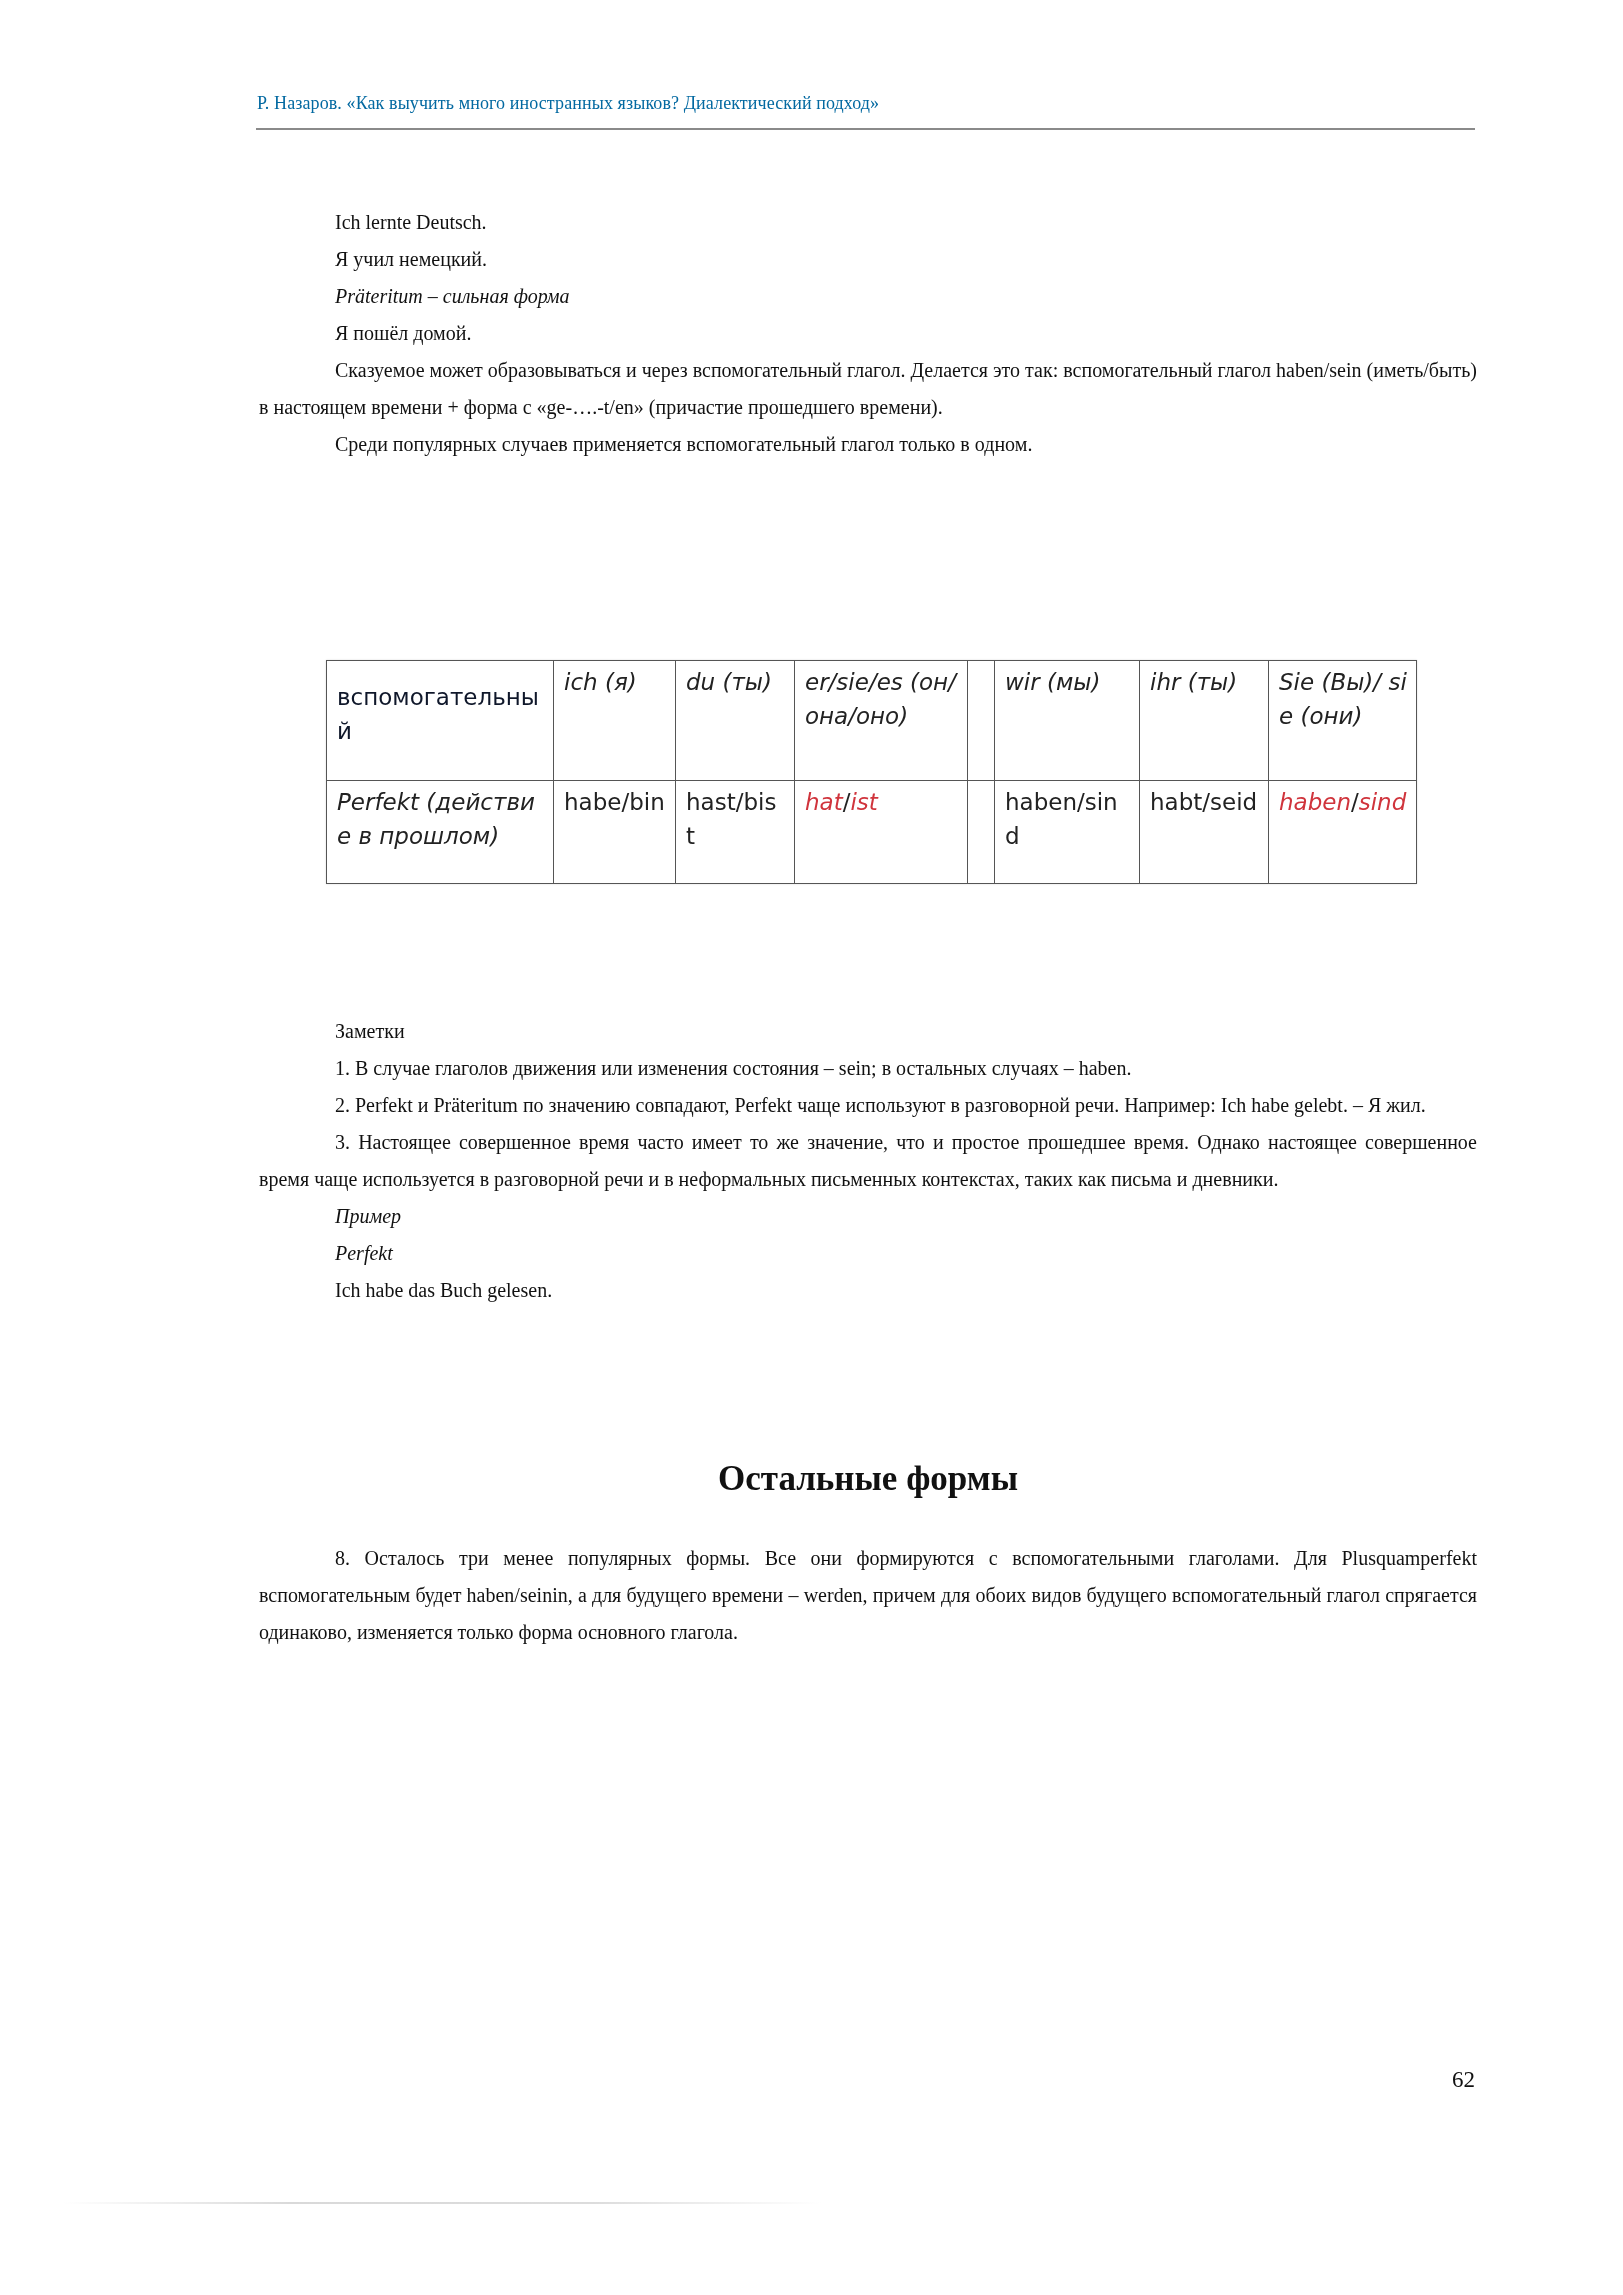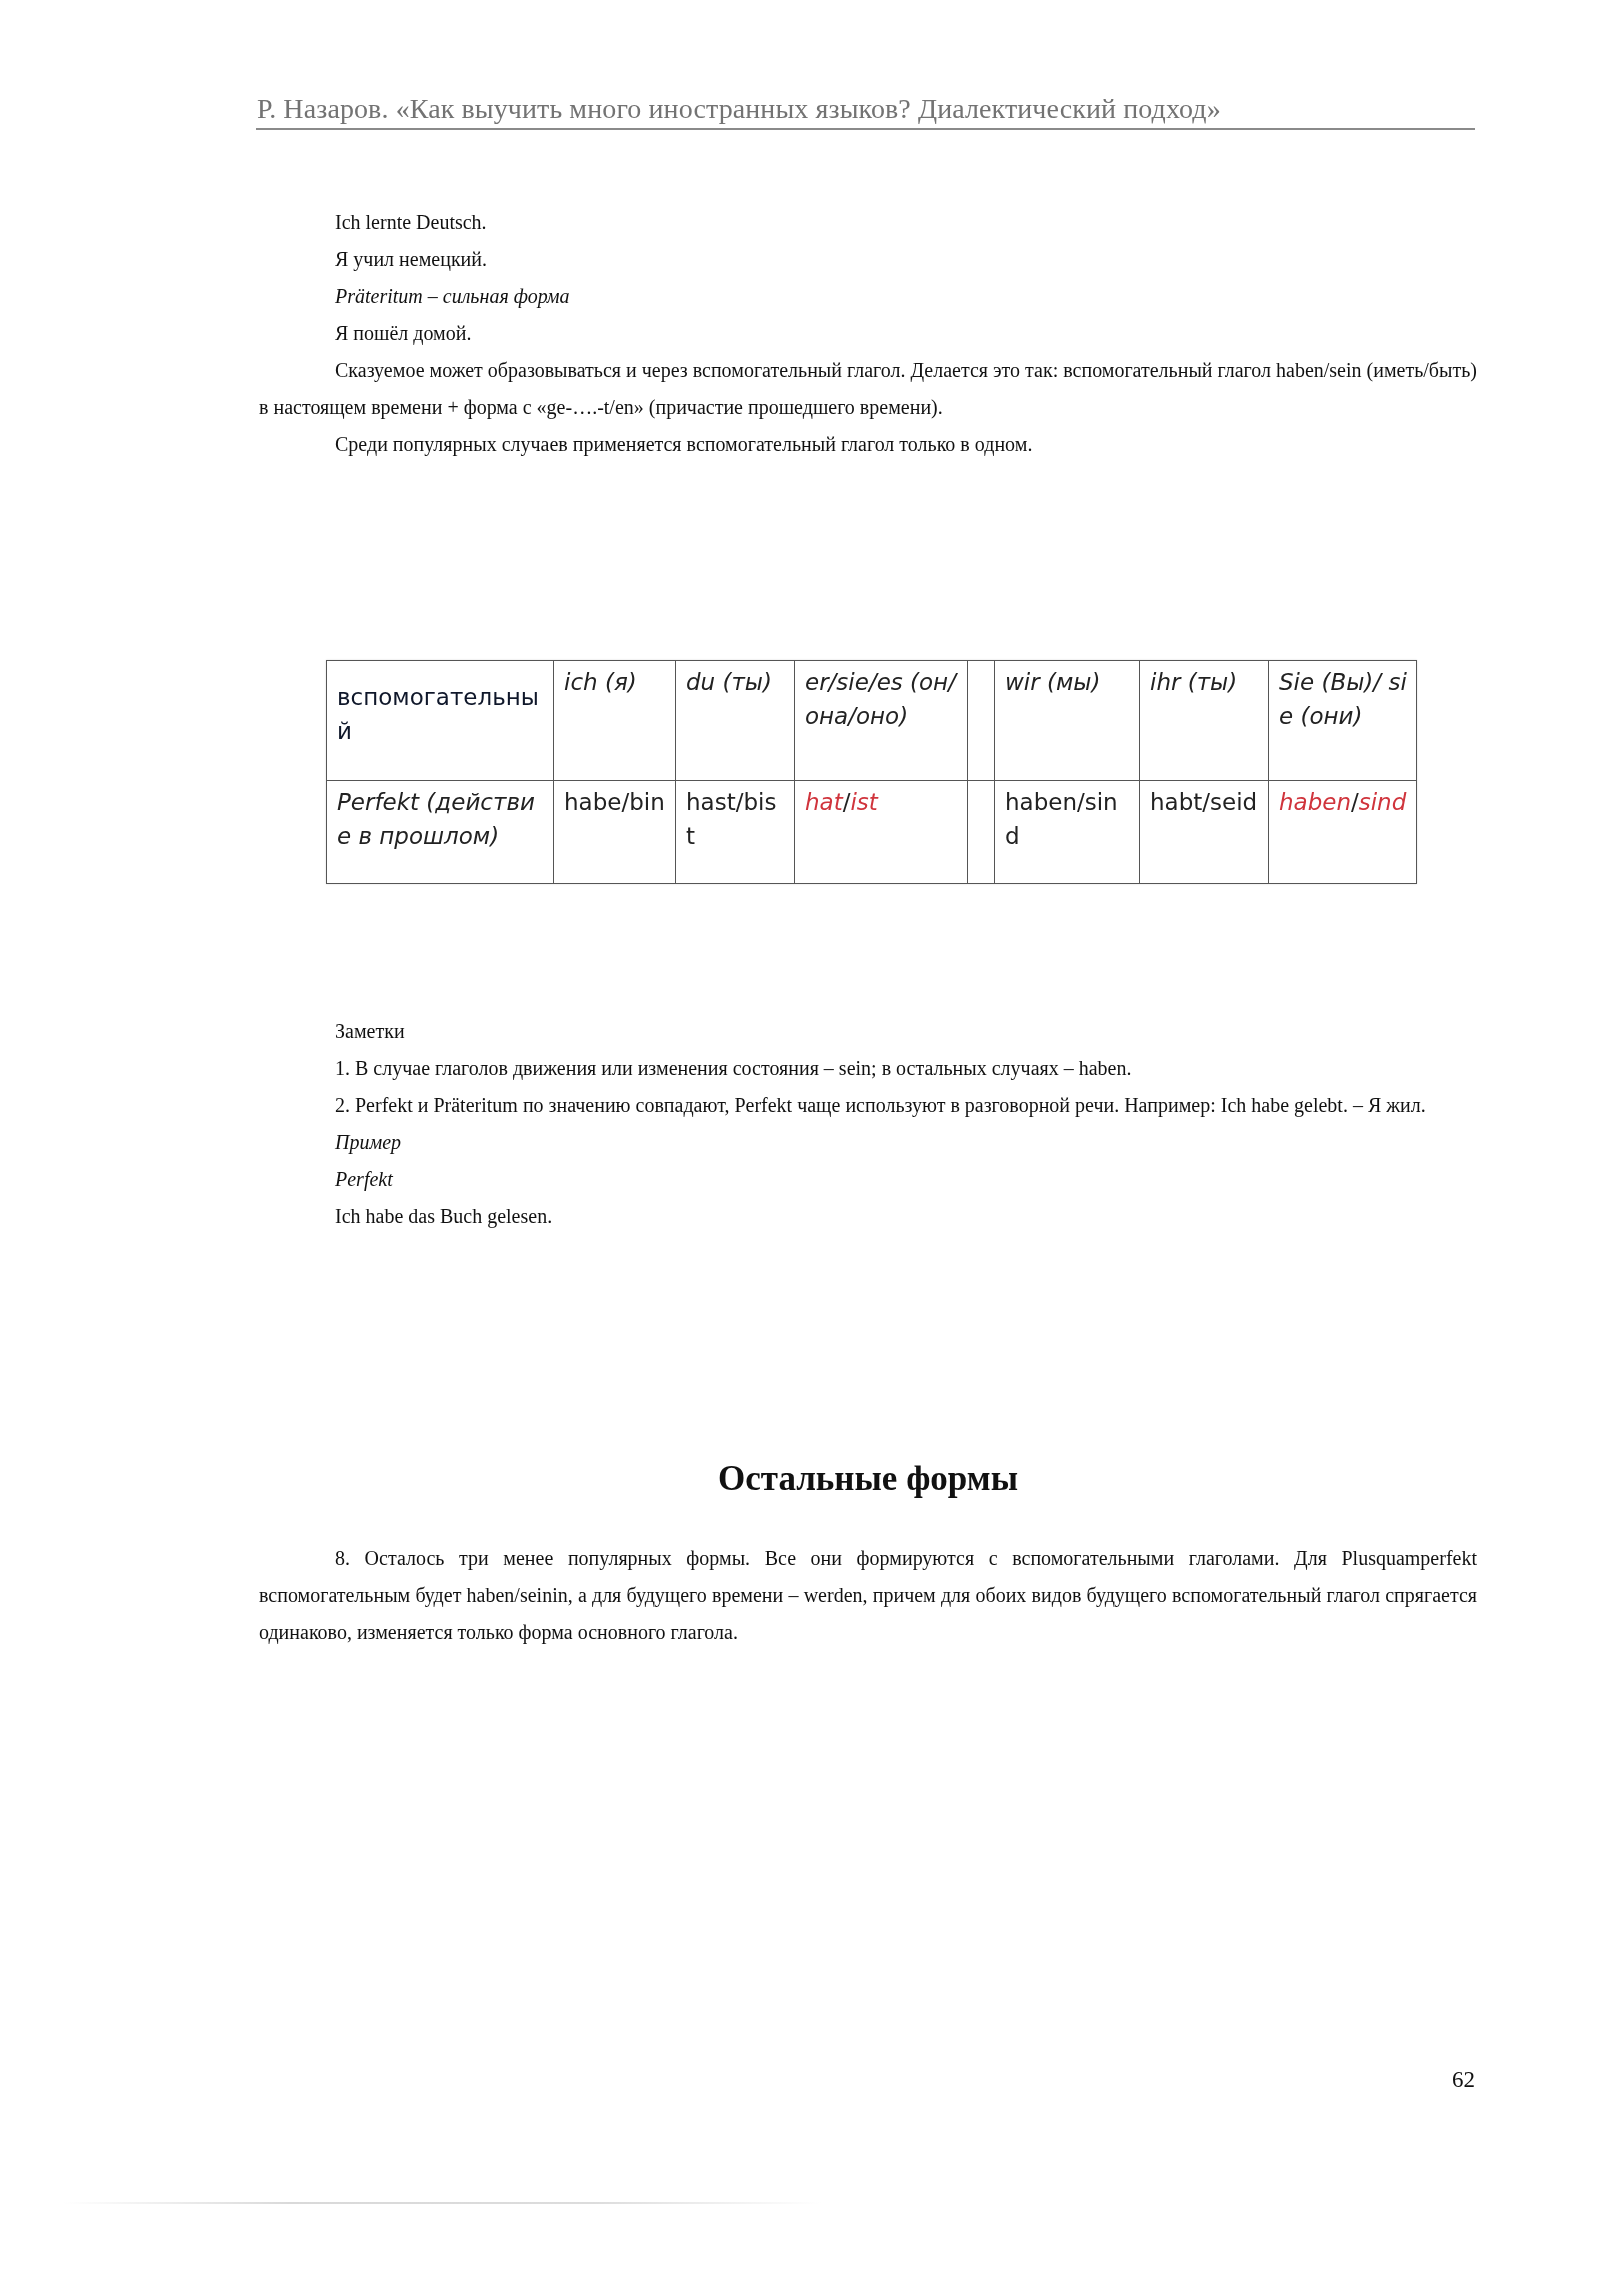--- a/index.html
+++ b/index.html
@@ -2,21 +2,21 @@
 <html style="font-size:10px"><head>
   <meta charset="utf-8">
   <style>
     html, body { margin: 0; padding: 0; background: #ffffff; }
     body {
       width: 1623px; height: 2295px; position: relative; overflow: hidden;
       font-family: "Liberation Serif", "DejaVu Serif", serif; color: #111;
     }
     .running-head {
       position: absolute; left: 257px; top: 93px; width: 1219px;
-      font-size: 28px; letter-spacing: 0.1px; color: #737373;
+      font-size: 18px; letter-spacing: 0.1px; color: #0369a1;
       white-space: nowrap;
     }
     .head-rule {
       position: absolute; left: 256px; top: 128px; width: 1219px; height: 1.9px;
       background: #8a8a8a;
     }
     .text-block {
       position: absolute; left: 259px; width: 1218px;
       font-size: 20px; line-height: 37px;
     }
@@ -103,20 +103,21 @@
     <td>habt/seid</td>
     <td><span class="red">haben</span><span>/</span><span class="red">sind</span></td>
   </tr>
 </tbody>
   </table>
 
 <div class="text-block" style="top:1013px;">
   <p class="p line">Заметки</p>
   <p class="p indent">1. В случае глаголов движения или изменения состояния – sein; в остальных случаях – haben.</p>
   <p class="p indent">2. Perfekt и Präteritum по значению совпадают, Perfekt чаще используют в разговорной речи. Например: Ich habe gelebt. – Я жил.</p>
+  <p class="p indent">3. Настоящее совершенное время часто имеет то же значение, что и простое прошедшее время. Однако настоящее совершенное время чаще используется в разговорной речи и в неформальных письменных контекстах, таких как письма и дневники.</p>
   <p class="p line i">Пример</p>
   <p class="p line i">Perfekt</p>
   <p class="p line">Ich habe das Buch gelesen.</p>
 </div>
 
 <div class="section-title">Остальные формы</div>
 
 <div class="text-block" style="top:1540px;">
   <p class="p indent">8. Осталось три менее популярных формы. Все они формируются с вспомогательными глаголами. Для Plusquamperfekt вспомогательным будет haben/seinin, а для будущего времени – werden, причем для обоих видов будущего вспомогательный глагол спрягается одинаково, изменяется только форма основного глагола.</p>
 </div>

